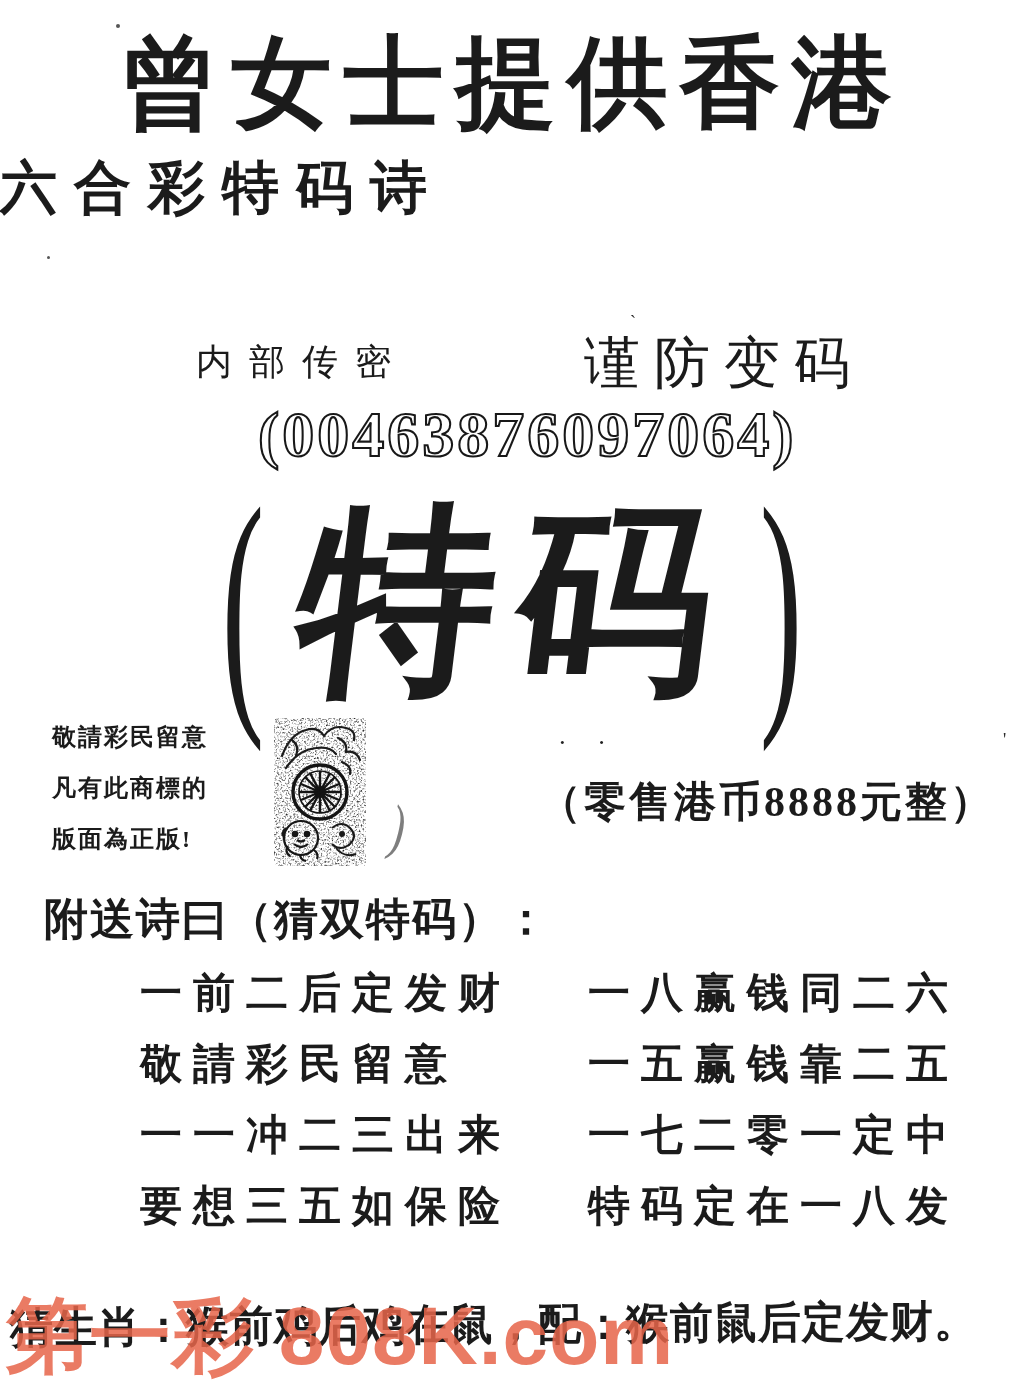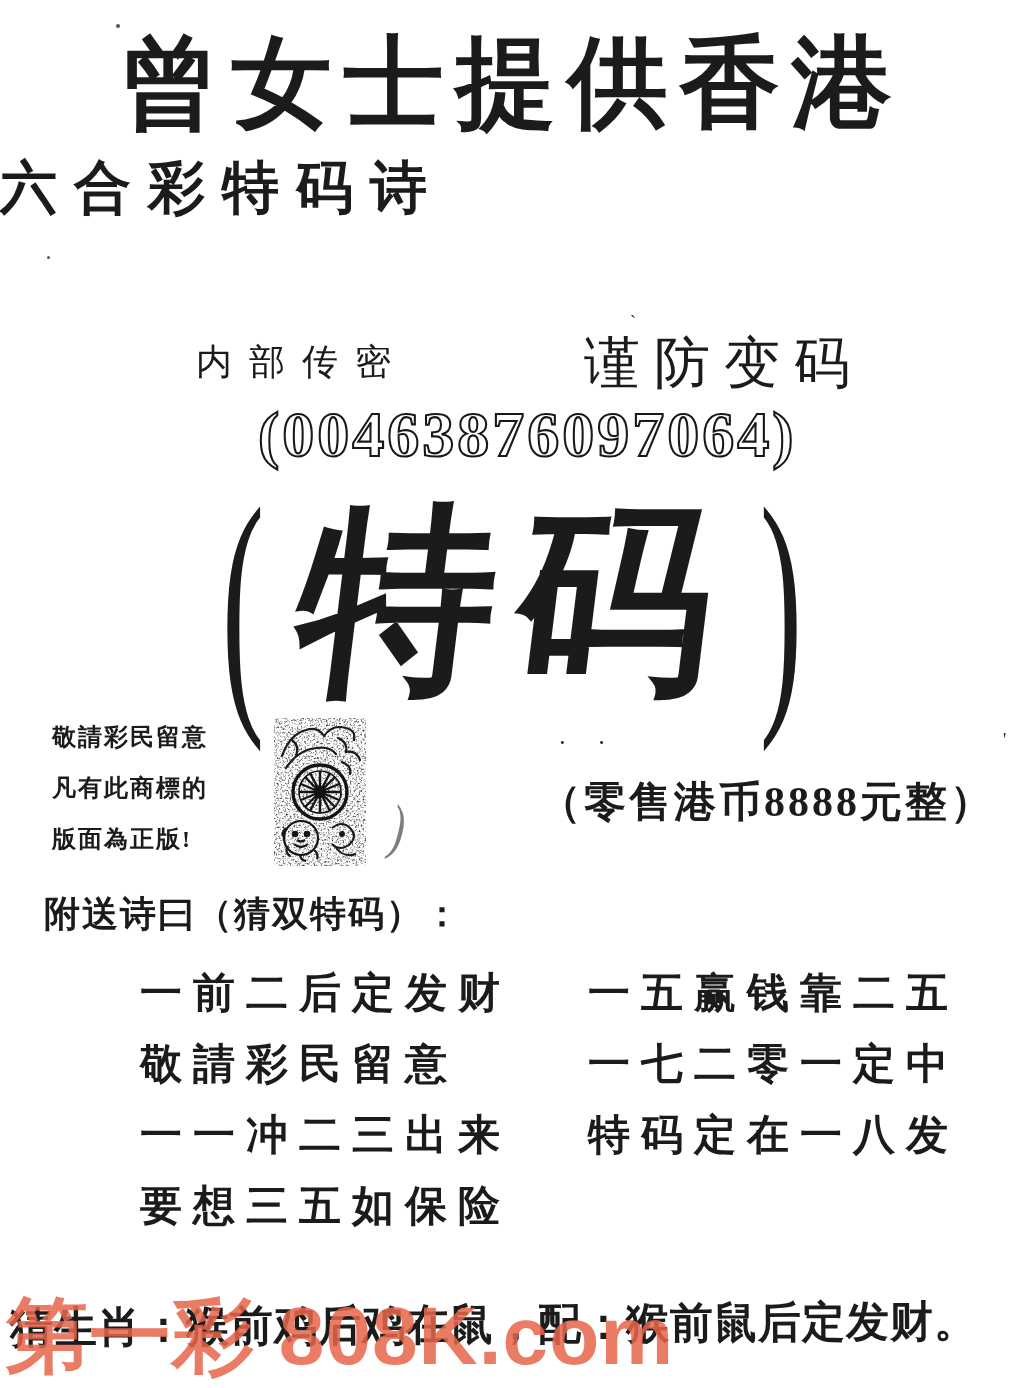--- a/index.html
+++ b/index.html
@@ -90,21 +90,21 @@
     top:774px;left:524px;
     font-size:42px;
     letter-spacing:3px;
     font-weight:bold;
     margin-left:15px;
   }
 
   
   .poem-header{
     top:890px;left:44px;
-    font-size:36px;
+    font-size:44px;
     letter-spacing:2px;
     font-weight:bold;
   }
   .poem-col{top:958px;font-size:42px;font-weight:bold;}
   .poem-col .line{
     height:71px;line-height:71px;
     letter-spacing:11px;
     white-space:nowrap;
   }
   .poem-left{left:140px;}
@@ -216,20 +216,21 @@
   <div class="abs poem-header">附送诗曰（猜双特码）：</div>
 
   <div class="abs poem-col poem-left">
     <div class="line">一前二后定发财</div>
     <div class="line">敬請彩民留意</div>
     <div class="line">一一冲二三出来</div>
     <div class="line">要想三五如保险</div>
   </div>
 
   <div class="abs poem-col poem-right">
+    <div class="line">一八赢钱同二六</div>
     <div class="line">一五赢钱靠二五</div>
     <div class="line">一七二零一定中</div>
     <div class="line">特码定在一八发</div>
   </div>
 
   <div class="abs zodiac">猜生肖：猴前鸡后鸡在鼠，配：猴前鼠后定发财。</div>
   <div class="abs watermark" style="color: rgb(231, 101, 74);">第一彩 808K.com</div>
 
 </div>
 

